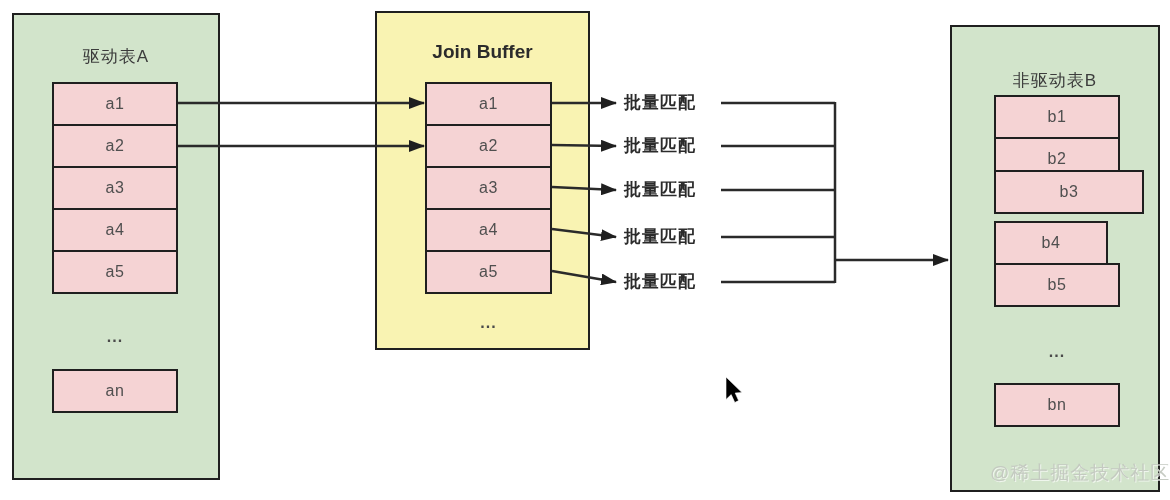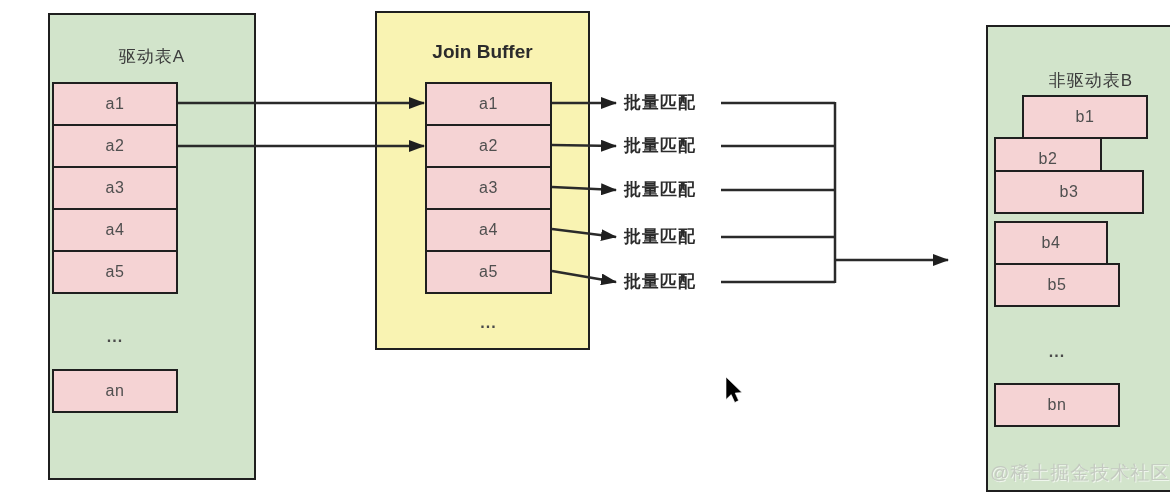--- a/index.html
+++ b/index.html
@@ -8,21 +8,21 @@
     --yellow:#f9f3b2;
     --border:#1f1f1f;
     --line:#2a2a2a;
     --rowtext:#4f4f4f;
     --titletext:#3c3c3c;
   }
   *{margin:0;padding:0;box-sizing:border-box;}
   body{background:#ffffff;font-family:"Liberation Sans","DejaVu Sans",sans-serif;}
   .canvas{position:relative;width:1170px;height:500px;background:#ffffff;overflow:hidden;}
 
-  .tablebox{position:absolute;border:2px solid var(--border);background:var(--green);margin-left:36px;}
+  .tablebox{position:absolute;border:2px solid var(--border);background:var(--green);}
   .bufferbox{position:absolute;border:2px solid var(--border);background:var(--yellow);}
 
   .tbl-title{position:absolute;width:100%;text-align:center;font-size:17px;color:var(--titletext);letter-spacing:1px;}
   .buf-title{position:absolute;width:100%;text-align:center;font-size:19px;font-weight:700;color:#2b2b2b;}
 
   .row{position:absolute;height:44px;border:2px solid var(--border);background:var(--pink);
        display:flex;align-items:center;justify-content:center;
        font-size:16px;color:var(--rowtext);letter-spacing:.5px;}
   .dots{position:absolute;text-align:center;font-size:16px;font-weight:700;color:#4a4a4a;letter-spacing:1px;}
 
@@ -63,22 +63,22 @@
 
   <div class="match-label" style="left:624px;top:90px;">批量匹配</div>
   <div class="match-label" style="left:624px;top:133px;">批量匹配</div>
   <div class="match-label" style="left:624px;top:177px;">批量匹配</div>
   <div class="match-label" style="left:624px;top:224px;">批量匹配</div>
   <div class="match-label" style="left:624px;top:269px;">批量匹配</div>
 
   <div class="tablebox" style="left:950px;top:25px;width:210px;height:467px;">
     <div class="tbl-title" style="top:42px;">非驱动表B</div>
   </div>
-  <div class="row" style="left:1022px;top:95px;width:126px;">b1</div>
-  <div class="row" style="left:994px;top:137px;width:108px;">b2</div>
+  <div class="row" style="left:994px;top:95px;width:126px;">b1</div>
+  <div class="row" style="left:994px;top:137px;width:126px;">b2</div>
   <div class="row" style="left:994px;top:170px;width:150px;">b3</div>
   <div class="row" style="left:994px;top:221px;width:114px;">b4</div>
   <div class="row" style="left:994px;top:263px;width:126px;">b5</div>
   <div class="dots" style="left:994px;top:343px;width:126px;">...</div>
   <div class="row" style="left:994px;top:383px;width:126px;">bn</div>
 
   <div class="watermark" style="left:990px;top:460px;text-align:right;">@稀土掘金技术社区</div>
 
   <svg class="overlay" width="1170" height="500" viewBox="0 0 1170 500">
     <defs>

